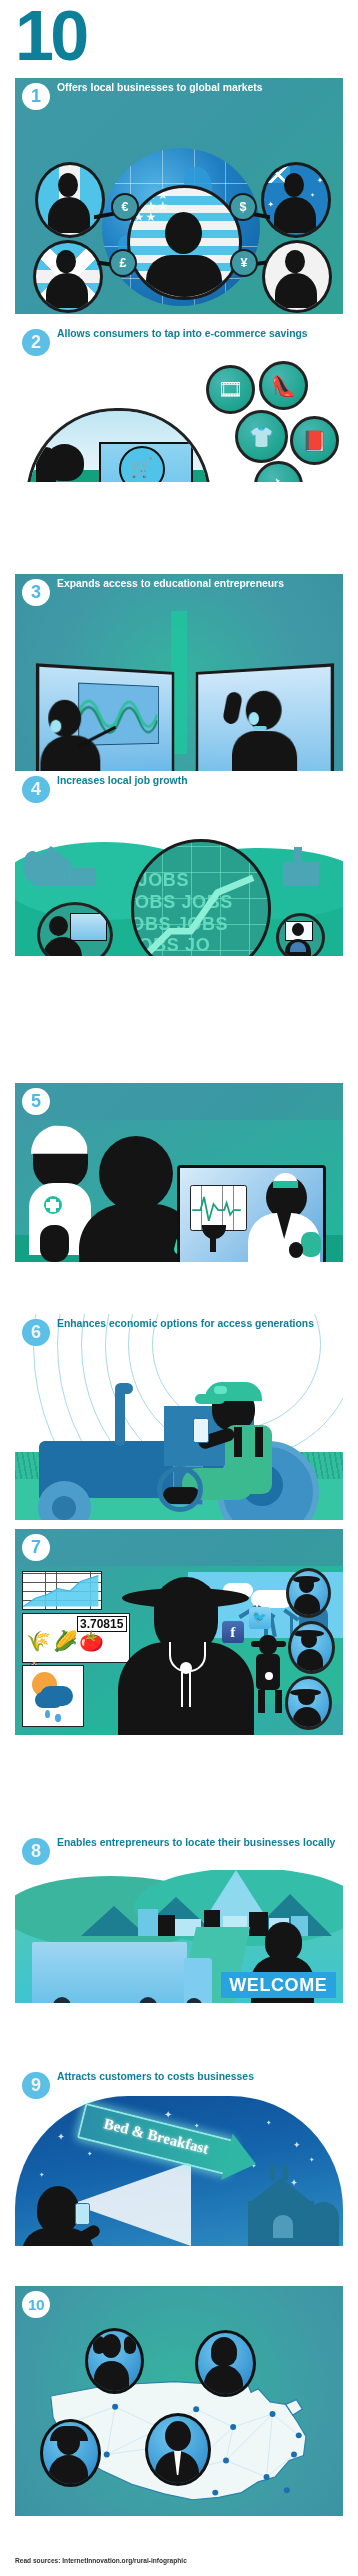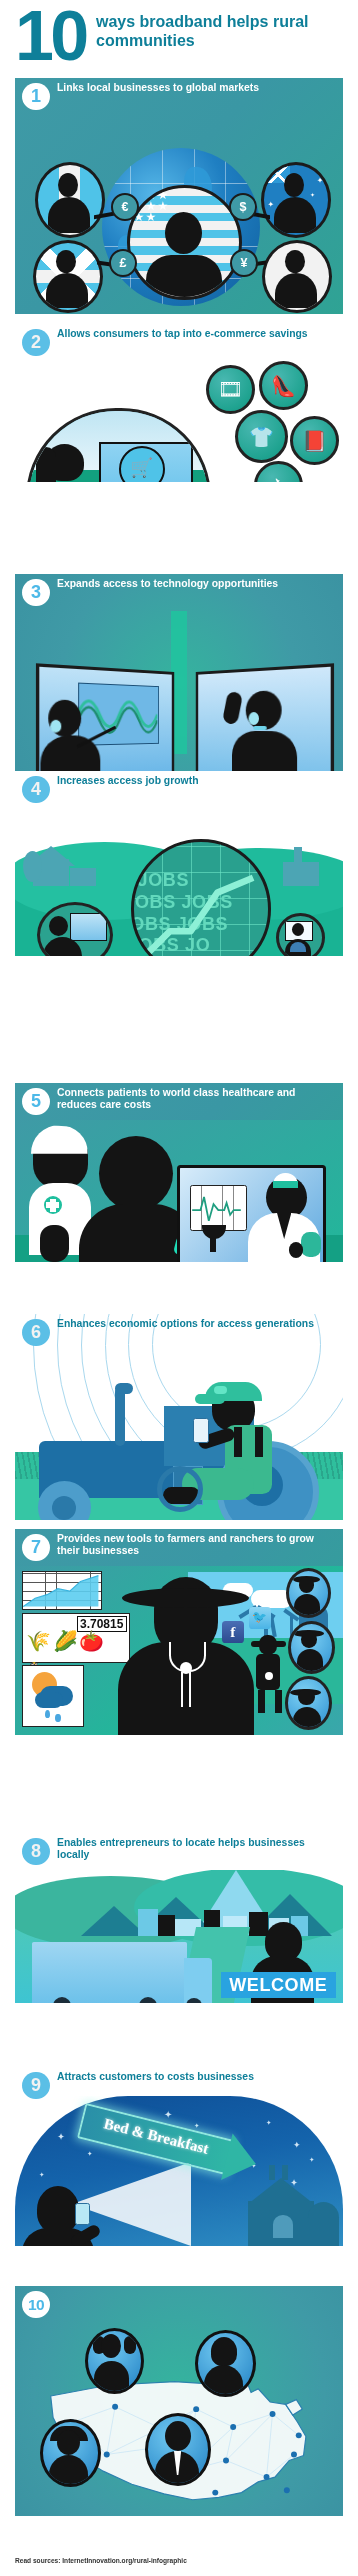--- a/index.html
+++ b/index.html
@@ -113,27 +113,26 @@
   
   .footer{position:absolute;left:15px;top:2557px;width:328px;font-size:6.6px;color:#333;font-weight:bold;}
 </style>
 </head>
 <body>
 
 <div class="page">
 
   <div class="header">
     <div class="big-ten">10</div>
-    <div class="header-title">ways broadband helps rural communities</div>
   </div>
 
   <div class="section sec-dark s1" style="top:78px;">
     <div class="hdr">
       <div class="badge onDark">1</div>
-      <div class="hdr-text onDark">Links local businesses to global markets</div>
+      <div class="hdr-text onDark">Offers local businesses to global markets</div>
     </div>
     <div class="art" style="height:199px;">
       <div class="globe">
         <div class="glat" style="top:22%"></div>
           <div class="glat" style="top:42%"></div>
         <div class="glat" style="top:62%"></div>
           <div class="glat" style="top:82%"></div>
         <div class="glon" style="left:18%"></div>
           <div class="glon" style="left:38%"></div>
         <div class="glon" style="left:58%"></div>
@@ -209,21 +208,21 @@
       <div class="ecirc" style="left:220px;top:49px;width:47px;height:47px;">👕</div>
       <div class="ecirc" style="left:275px;top:55px;width:43px;height:43px;">📕</div>
       <div class="ecirc" style="left:239px;top:100px;width:43px;height:43px;">✈</div>
     </div>
   </div>
 
   <div class="section sec-dark s3" style="top:574px;">
     <div class="netbg"></div>
     <div class="hdr" style="position:relative;z-index:2;">
       <div class="badge onDark">3</div>
-      <div class="hdr-text onDark">Expands access to technology opportunities</div>
+      <div class="hdr-text onDark">Expands access to educational entrepreneurs</div>
     </div>
     <div class="art" style="height:160px;z-index:2;">
       <div style="position:absolute;left:50%;top:0;width:15.5px;height:143px;margin-left:-7.8px;background:#21c39f;opacity:.9;"></div>
       <div class="screenL">
         <div style="position:absolute;left:36px;top:13px;width:84px;height:59px;background:#6fb8e6;border:1.8px solid #1b4f77;"></div>
         <svg width="84" height="59" style="position:absolute;left:36px;top:13px;" viewBox="0 0 140 98">
           <path d="M0 50 Q17 8 35 50 T70 50 T105 50 T140 50" stroke="#2fbf9d" stroke-width="5" fill="none"></path>
           <path d="M0 60 Q17 18 35 60 T70 60 T105 60 T140 60" stroke="#1c8d6e" stroke-width="4" fill="none"></path>
         </svg>
         <div class="person-head" style="left:8.4px;top:30px;width:31px;height:35px;"></div>
@@ -237,21 +236,21 @@
         <div style="position:absolute;left:31px;top:20px;width:16.7px;height:33px;background:#141414;border-radius:8.4px;transform:rotate(12deg);"></div>
         <div style="position:absolute;left:57px;top:41px;width:10.7px;height:13px;background:#9fe5f2;border-radius:50%;"></div>
         <div style="position:absolute;left:62px;top:55px;width:14.3px;height:3.6px;background:#6fd3ea;border-radius:2.4px;"></div>
       </div>
     </div>
   </div>
 
   <div class="section sec-light s4" style="top:771px;">
     <div class="hdr" style="height:31px;">
       <div class="badge onLight">4</div>
-      <div class="hdr-text onLight">Increases access job growth</div>
+      <div class="hdr-text onLight">Increases local job growth</div>
     </div>
     <div class="art" style="height:154px;">
       <div style="position:absolute;left:0;bottom:0;width:100%;height:76px;background:#19b394;"></div>
       <div style="position:absolute;left:-12px;bottom:36px;width:203px;height:78px;border-radius:50%;background:#24c0a1;"></div>
       <div style="position:absolute;right:-24px;bottom:36px;width:215px;height:72px;border-radius:50%;background:#1fbb9c;"></div>
       <div style="position:absolute;left:18px;bottom:70px;width:36px;height:27.5px;background:#4ca5b4;"></div>
       <div style="position:absolute;left:12px;bottom:90px;width:0;height:0;border-left:24px solid transparent;border-right:24px solid transparent;border-bottom:20px solid #4ca5b4;"></div>
       <div style="position:absolute;left:8.4px;bottom:74px;width:19px;height:31px;border-radius:50%;background:#4ca5b4;"></div>
       <div style="position:absolute;left:55px;bottom:70px;width:26px;height:18px;background:#4ca5b4;"></div>
       <div style="position:absolute;right:24px;bottom:70px;width:36px;height:24px;background:#4ca5b4;"></div>
@@ -281,21 +280,20 @@
         <div class="person-head" style="left:13px;top:7.2px;width:12px;height:13px;"></div>
         <div class="person-body" style="left:6px;top:23px;width:26px;height:20px;"></div>
         <div style="position:absolute;left:10.7px;top:26px;width:16.7px;height:9.6px;border-radius:8.4px 8.4px 0 0;background:#3e7fb5;"></div>
       </div>
     </div>
   </div>
 
   <div class="section sec-dark s5" style="top:1083px;">
     <div class="hdr">
       <div class="badge onDark">5</div>
-      <div class="hdr-text onDark">Connects patients to world class healthcare and reduces care costs</div>
     </div>
     <div class="art" style="height:142px;background:linear-gradient(150deg,#3f9aa6,#22b79a);">
       <div style="position:absolute;left:0;bottom:0;width:100%;height:27.5px;background:#14a084;"></div>
 
       <div>
         <div style="position:absolute;left:18px;top:8.4px;width:55px;height:60px;background:#141414;border-radius:27.5px 27.5px 40% 40%;"></div>
         <div style="position:absolute;left:15.5px;top:4.8px;width:57px;height:29px;background:#fff;border-radius:29px 29px 0 0;clip-path:polygon(0 40%,22% 0,100% 10%,100% 100%,0 100%);"></div>
         <div style="position:absolute;left:14.3px;top:63px;width:62px;height:72px;background:#fff;border-radius:24px 24px 0 0;"></div>
         <div style="position:absolute;left:29px;top:76px;width:18px;height:18px;border-radius:50%;background:#1fbf9e;"></div>
         <div style="position:absolute;left:35px;top:79px;width:6px;height:13px;background:#fff;"></div>
@@ -377,21 +375,20 @@
         <div style="position:absolute;left:167px;top:117px;width:72px;height:32px;background:#3bb98f;border-radius:16.7px;"></div>
         <div style="position:absolute;left:148px;top:136px;width:37px;height:16.7px;background:#141414;border-radius:8.4px;"></div>
         <div style="position:absolute;left:142px;top:115px;width:36px;height:36px;border-radius:50%;border:5.4px solid #2a79a9;"></div>
       </div>
     </div>
   </div>
 
   <div class="section sec-dark s7" style="top:1529px;">
     <div class="hdr">
       <div class="badge onDark">7</div>
-      <div class="hdr-text onDark">Provides new tools to farmers and ranchers to grow their businesses</div>
     </div>
     <div class="art" style="height:169px;background:linear-gradient(140deg,#3f9aa6,#22b79a 60%,#3aa6ab);">
 
       <div style="position:absolute;right:0;top:6px;width:155px;height:96px;background:#6ecff0;"></div>
       <div style="position:absolute;right:0;top:72px;width:155px;height:66px;background:#2ab79a;"></div>
       <div style="position:absolute;right:50px;top:24px;width:42px;height:18px;border-radius:9.6px;background:#fff;"></div>
       <div style="position:absolute;right:90px;top:16.7px;width:30px;height:15.5px;border-radius:8.4px;background:#fff;"></div>
       <div style="position:absolute;right:75px;top:50px;width:3.6px;height:41px;background:#2a79a9;"></div>
       <div style="position:absolute;right:67px;top:44px;width:20px;height:4.2px;background:#2a79a9;transform:rotate(32deg);"></div>
       <div style="position:absolute;right:85px;top:44px;width:20px;height:4.2px;background:#2a79a9;transform:rotate(-32deg);"></div>
@@ -460,21 +457,21 @@
         <div style="position:absolute;right:61px;top:124px;width:7.2px;height:23px;background:#141414;"></div>
         <div style="position:absolute;right:78px;top:124px;width:7.2px;height:23px;background:#141414;"></div>
         <div style="position:absolute;right:70px;top:106px;width:8.4px;height:8.4px;border-radius:50%;background:#fff;"></div>
       </div>
     </div>
   </div>
 
   <div class="section sec-light s8" style="top:1833px;">
     <div class="hdr">
       <div class="badge onLight">8</div>
-      <div class="hdr-text onLight">Enables entrepreneurs to locate helps businesses locally</div>
+      <div class="hdr-text onLight">Enables entrepreneurs to locate their businesses locally</div>
     </div>
     <div class="art" style="height:133px;">
       <div style="position:absolute;left:0;bottom:0;width:100%;height:90px;background:linear-gradient(#4ec9b7,#3ec4d2);"></div>
       <div style="position:absolute;left:-12px;bottom:55px;width:215px;height:72px;border-radius:50%;background:#3bb59e;"></div>
       <div style="position:absolute;right:-18px;bottom:57px;width:227px;height:78px;border-radius:50%;background:#34bda8;"></div>
 
       <div class="mt" style="left:179px;bottom:67px;border-bottom:66px solid #8fd9ef;"></div>
       <div class="mt" style="left:119px;bottom:67px;border-bottom:39px solid #1d7e92;"></div>
       <div class="mt" style="left:233px;bottom:67px;border-bottom:42px solid #1d7e92;"></div>
       <div class="mt" style="left:66px;bottom:67px;border-left:33px solid transparent;border-right:33px solid transparent;border-bottom:30px solid #1d7e92;"></div>

